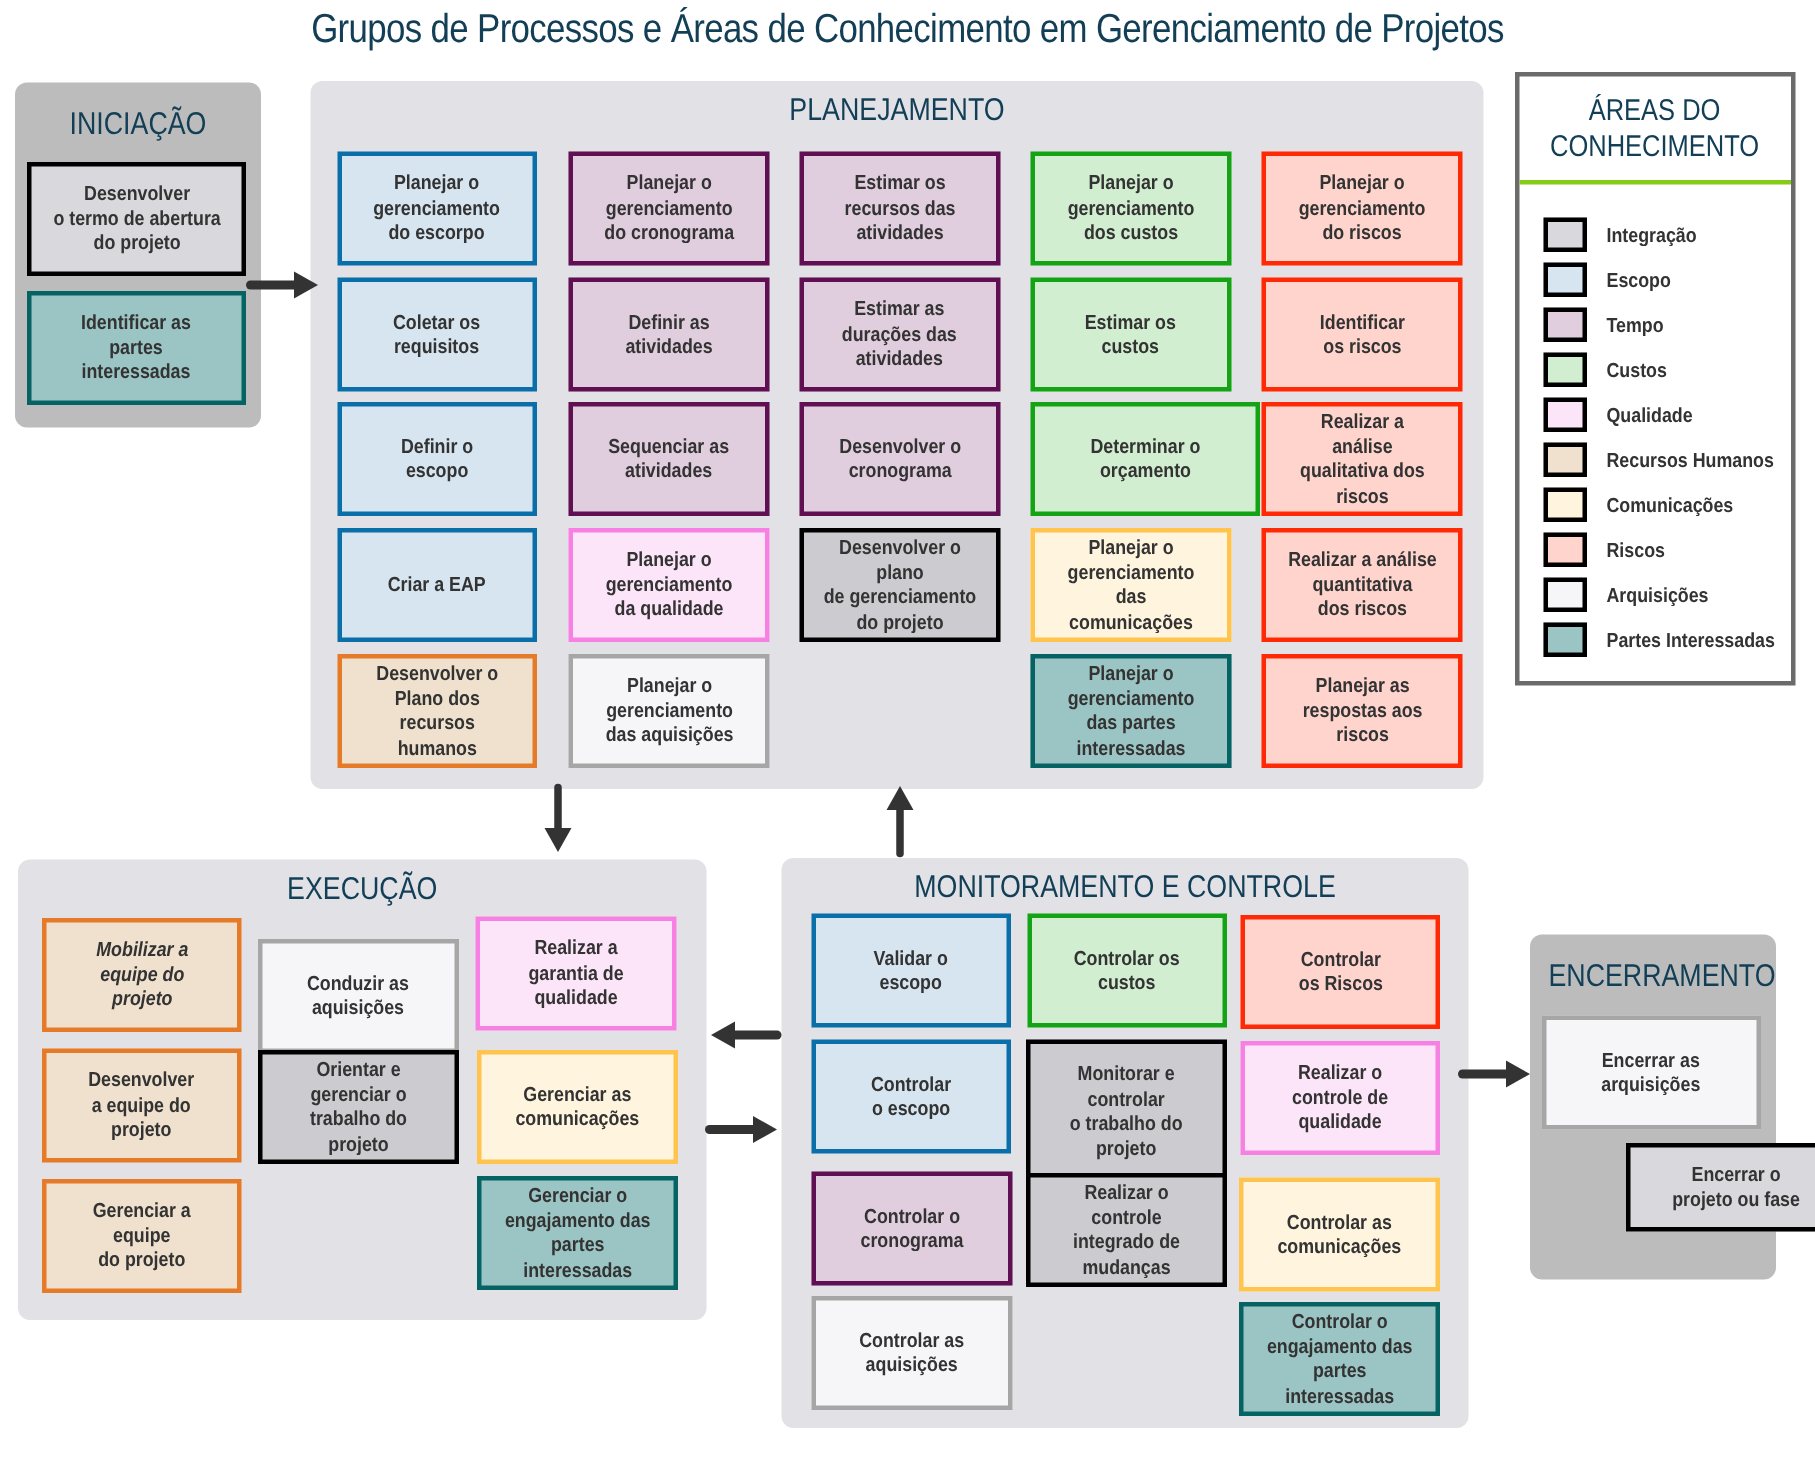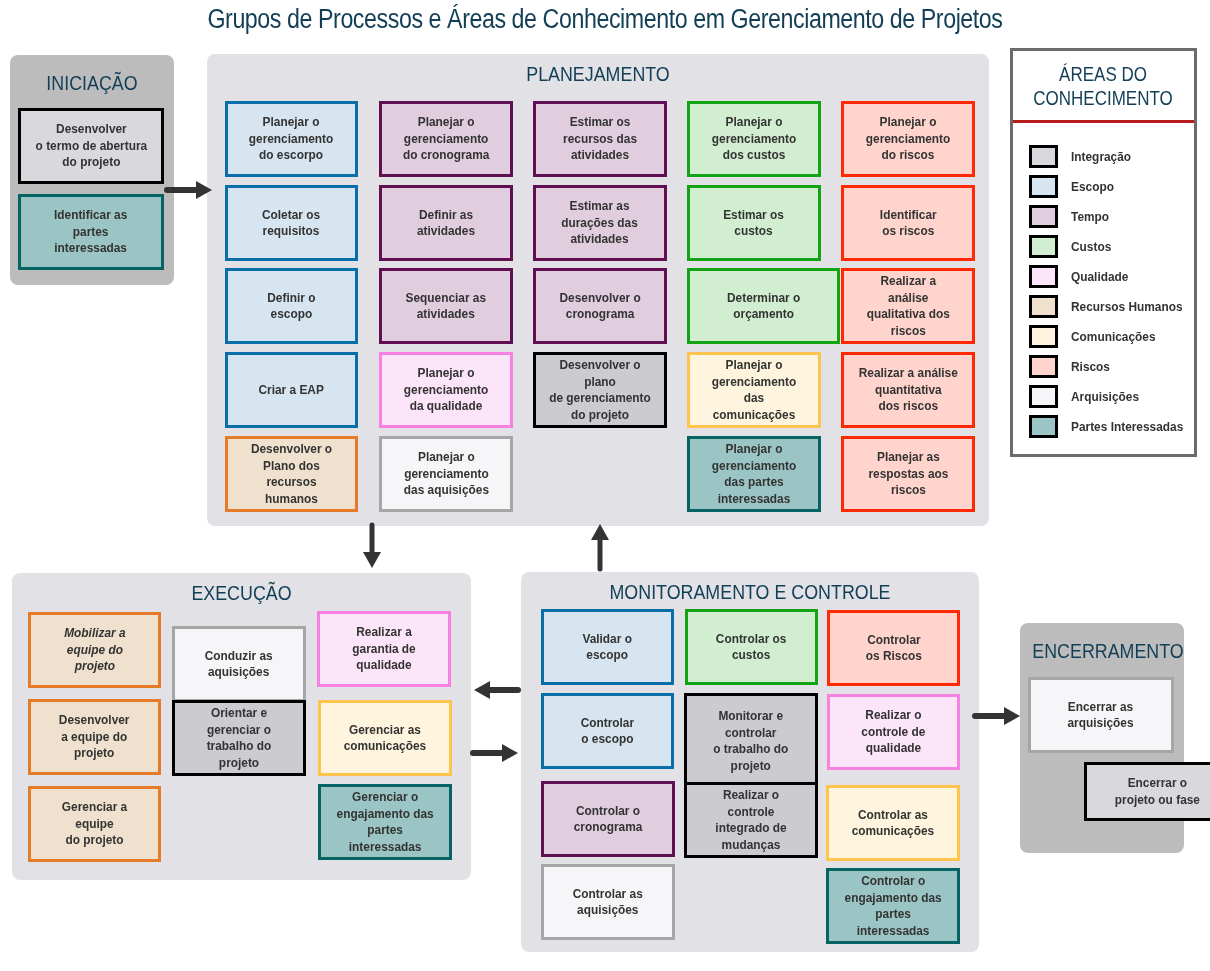--- a/index.html
+++ b/index.html
@@ -41,21 +41,21 @@
     .c-com { border-color: #ffc44d; background: #fff4dd; }
     .c-ris { border-color: #ff2a05; background: #ffd4cd; }
     .c-arq { border-color: #a6a6a6; background: #f6f6f8; }
     .c-par { border-color: #066364; background: #9bc5c4; }
 
     .legend {
       position: absolute; left: 1010px; top: 48px; width: 187px; height: 409px;
       border: 3px solid #6b6b6b; background: #fff;
     }
     .legend-head {
-      height: 72px; border-bottom: 3px solid #b91c1c;
+      height: 72px; border-bottom: 3px solid #84cc16;
       display: flex; align-items: center; justify-content: center; text-align: center;
       font-size: 20px; line-height: 24px; color: #123e56; white-space: pre-line;
     }
     .legend-head span { display: inline-block; transform: scaleX(0.85); }
     .legend-list { padding-top: 18px; padding-left: 16px; }
     .legend-item { display: flex; align-items: center; height: 30px; }
     .legend-swatch { width: 29px; height: 23px; border: 3px solid #000; margin-right: 13px; flex: none; }
     .legend-label { font-size: 13.5px; font-weight: bold; color: #333; display: inline-block; transform: scaleX(0.88); transform-origin: left center; white-space: nowrap; }
 
     .arrow { position: absolute; }

